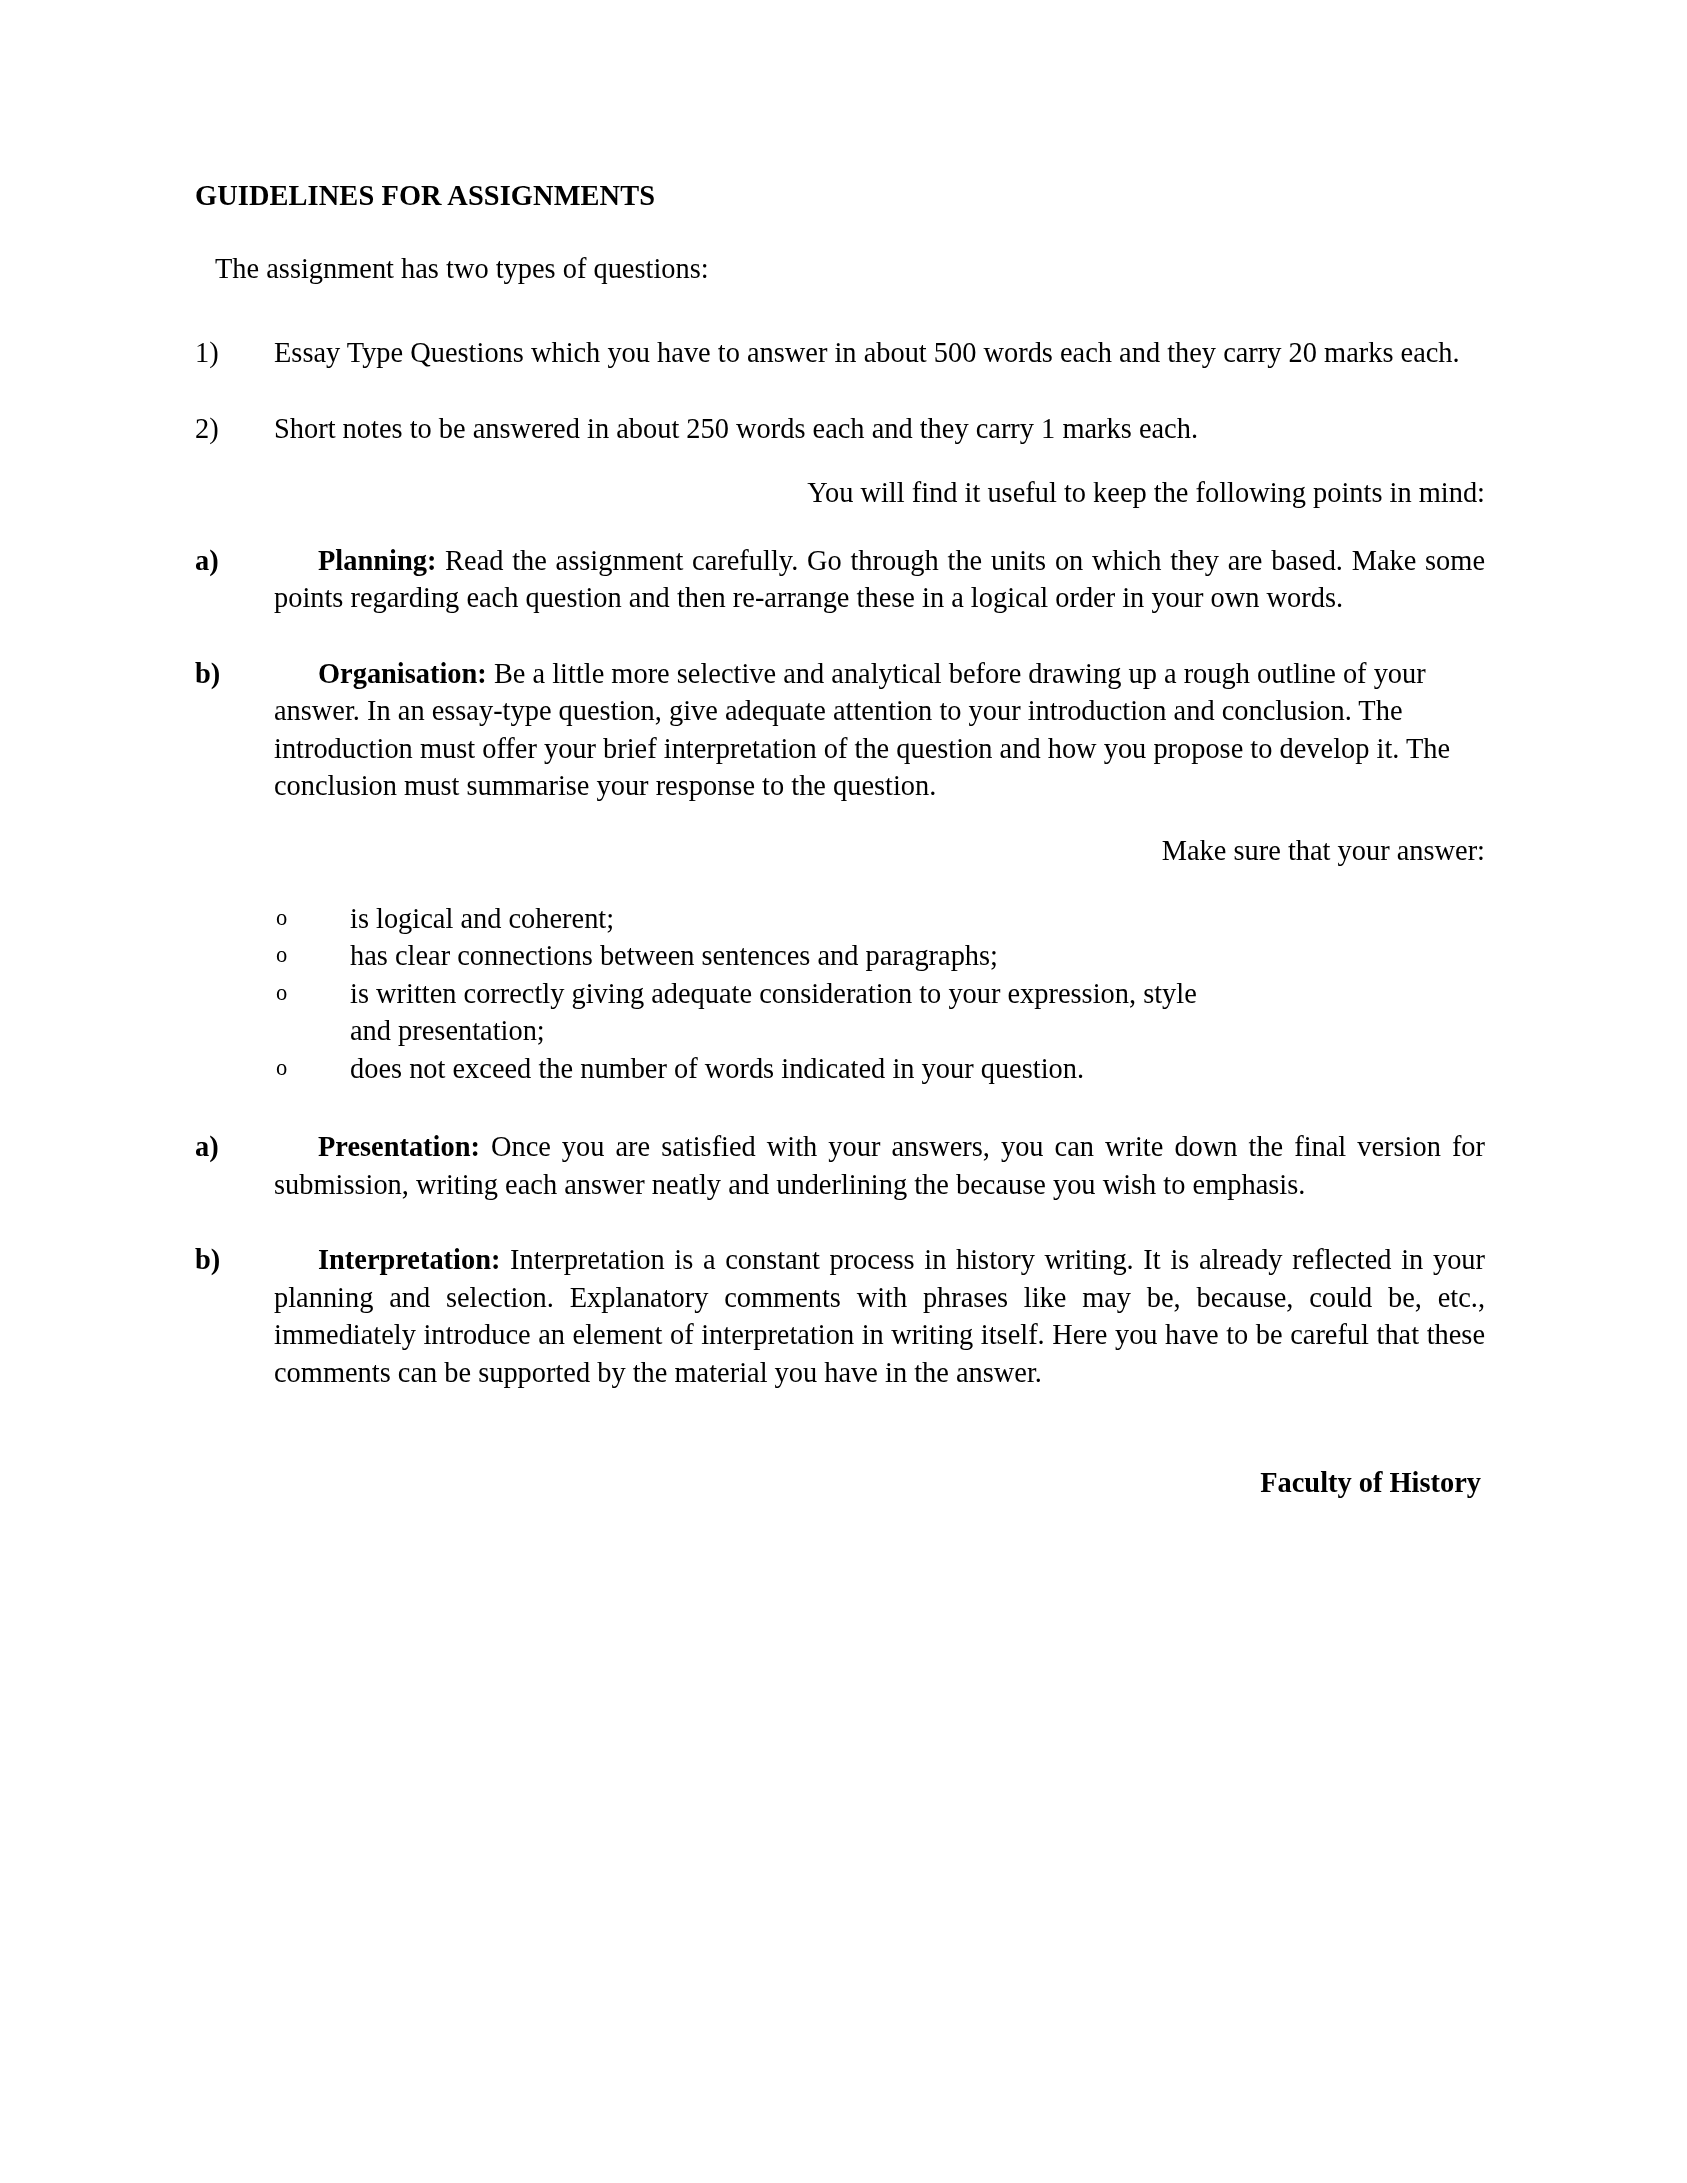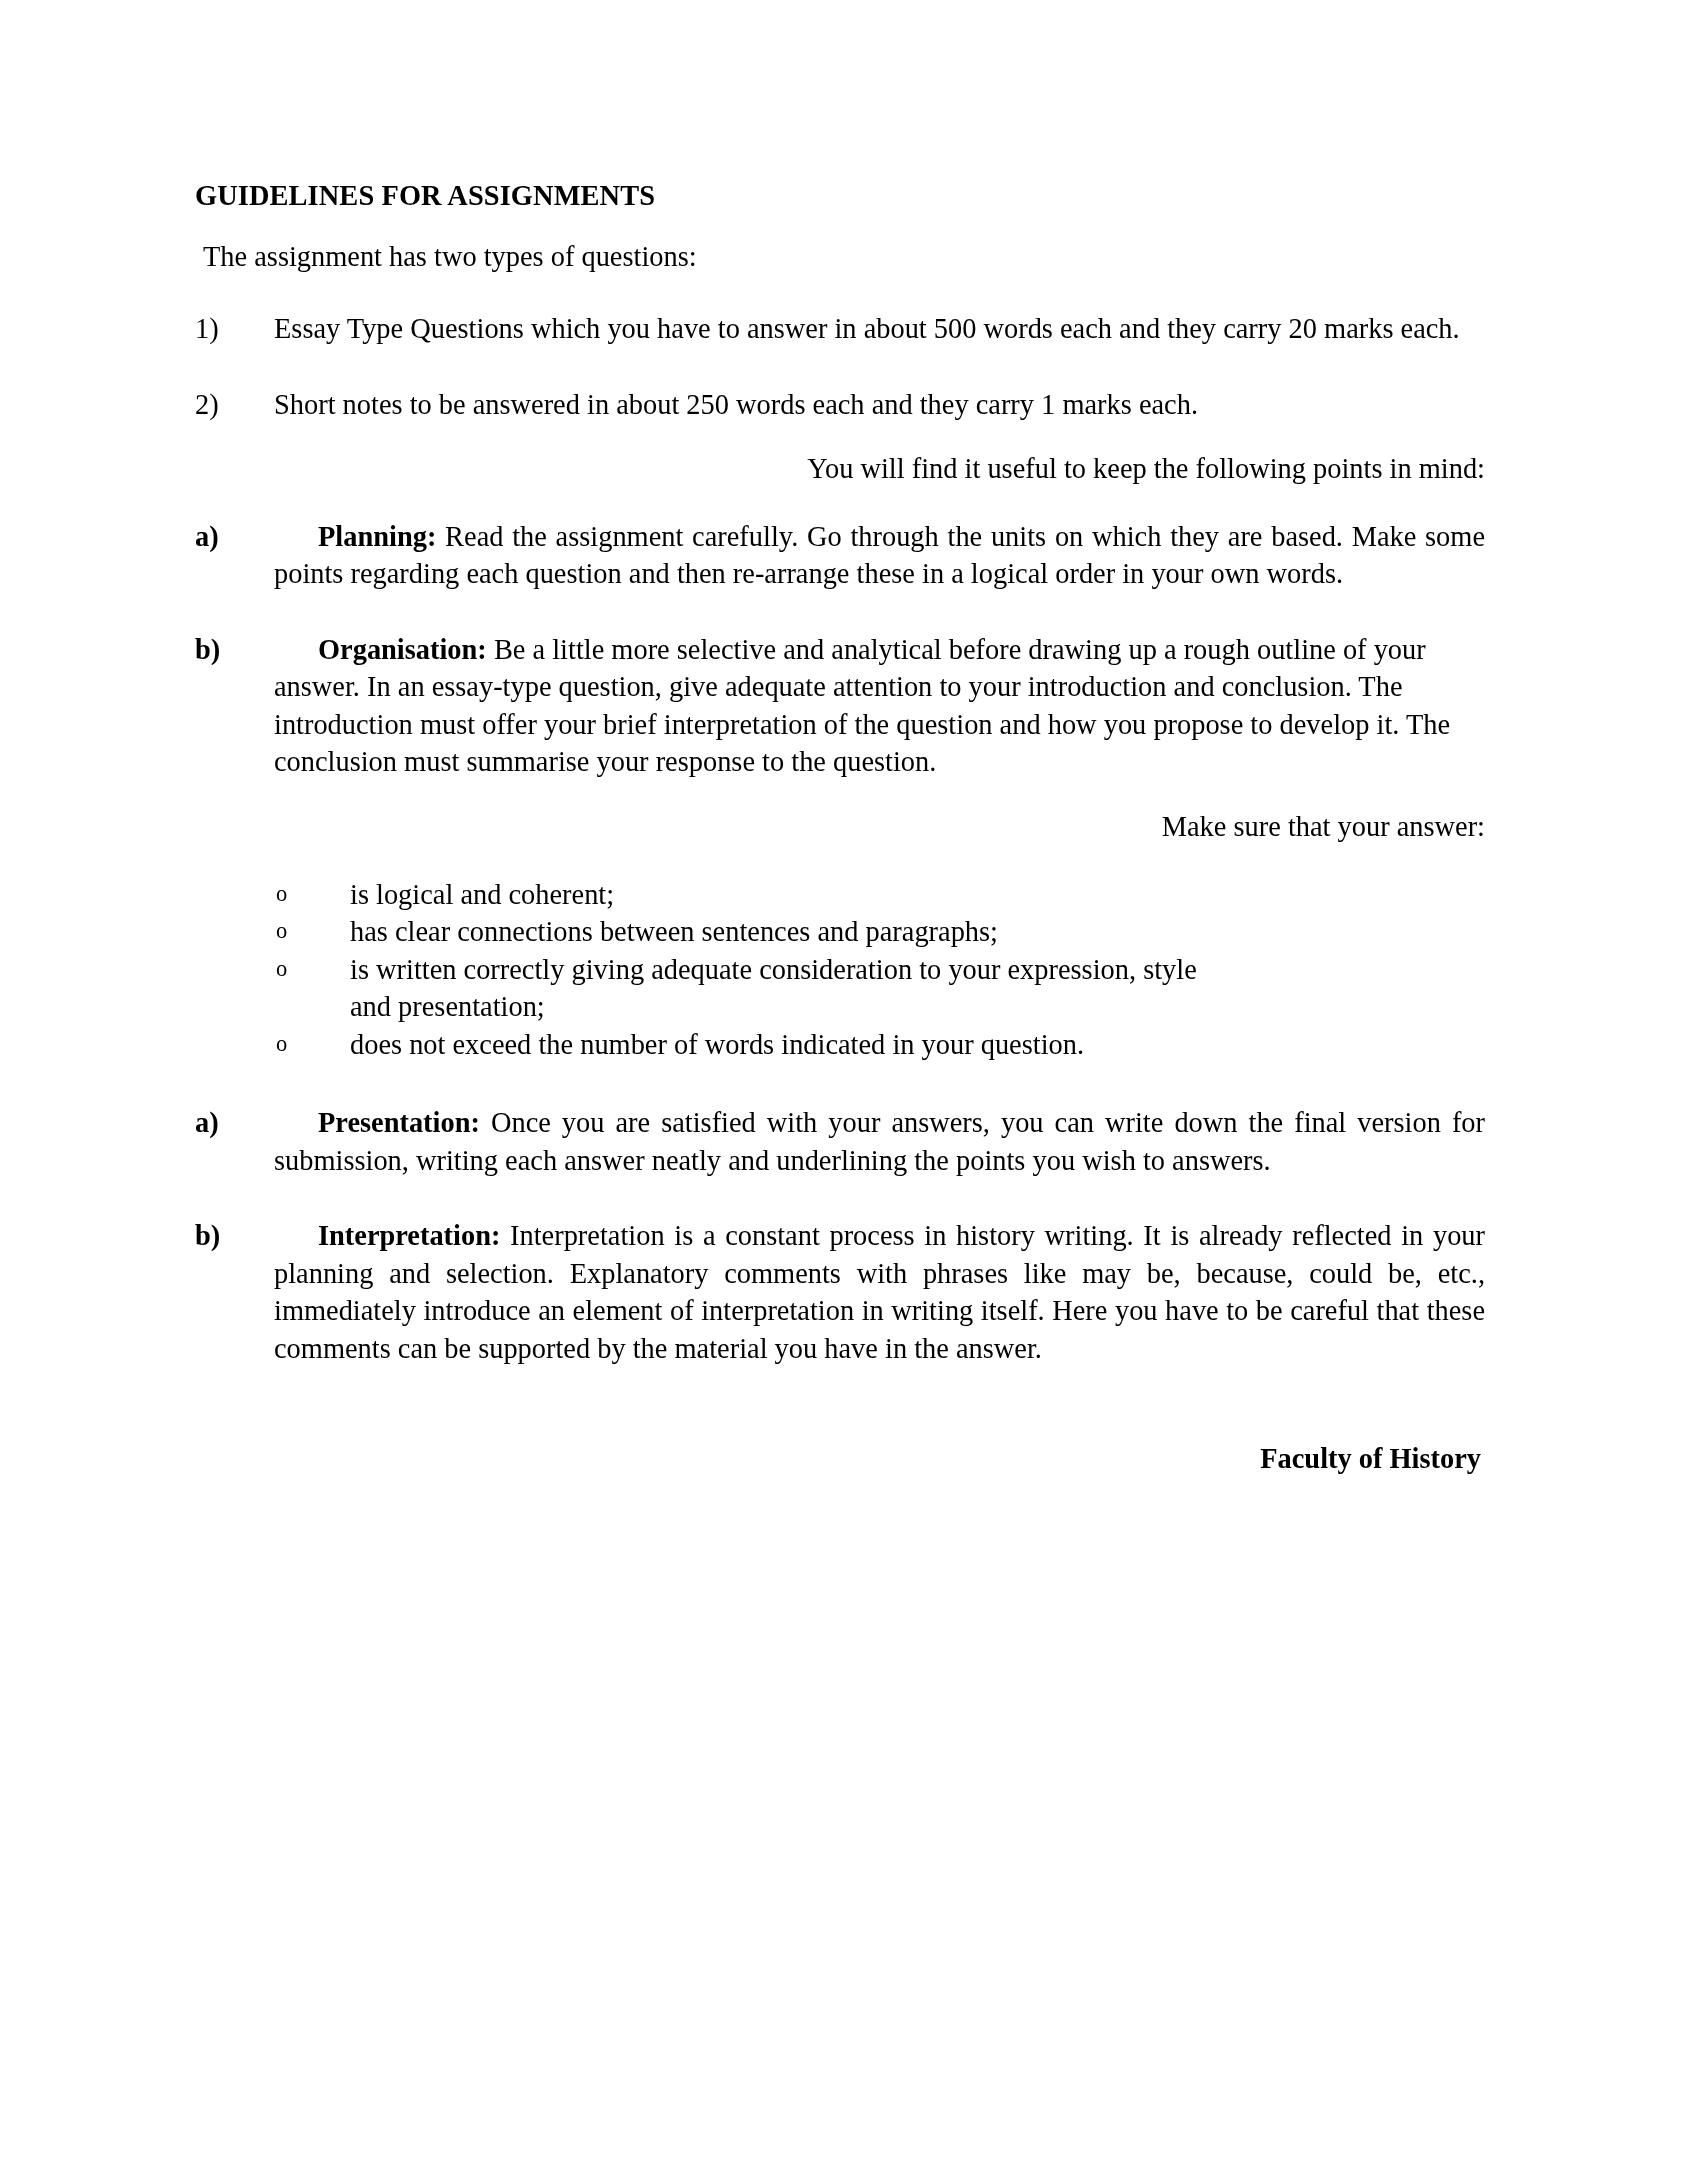--- a/index.html
+++ b/index.html
@@ -33,21 +33,21 @@
     font-weight: bold;
     letter-spacing: 0.1px;
     margin: 0;
     padding-top: 180px;
     line-height: 1.15;
   }
 
   
   .lead {
     font-size: 28.4px;
-    margin: 0;
+    margin: 12px;
     padding-top: 26.5px;
     padding-left: 8px;
     line-height: 1.3;
   }
   .plain {
     font-size: 28.4px;
     margin: 0;
     padding-top: 28px;
     line-height: 1.3;
   }
@@ -183,21 +183,21 @@
       <div class="bullet-row">
         <span class="bullet-mark">o</span>
         <span class="bullet-text">does not exceed the number of words indicated in your question.</span>
       </div>
     </div>
 
     <div class="gap-62"></div>
 
     <div class="row">
       <span class="marker bold">a)</span>
-      <span class="body"><b>Presentation:</b><span> Once you are satisfied with your answers, you can write down the final version for submission, writing each answer neatly and underlining the points you wish to answers.</span></span>
+      <span class="body"><b>Presentation:</b><span> Once you are satisfied with your answers, you can write down the final version for submission, writing each answer neatly and underlining the because you wish to emphasis.</span></span>
     </div>
 
     <div class="gap-58"></div>
 
     <div class="row">
       <span class="marker bold">b)</span>
       <span class="body"><b>Interpretation:</b><span> Interpretation is a constant process in history writing. It is already reflected in your planning and selection. Explanatory comments with phrases like may be, because, could be, etc., immediately introduce an element of interpretation in writing itself. Here you have  to be careful that these comments can be supported by the material you have in the answer.</span></span>
     </div>
 
     <div class="closing">

